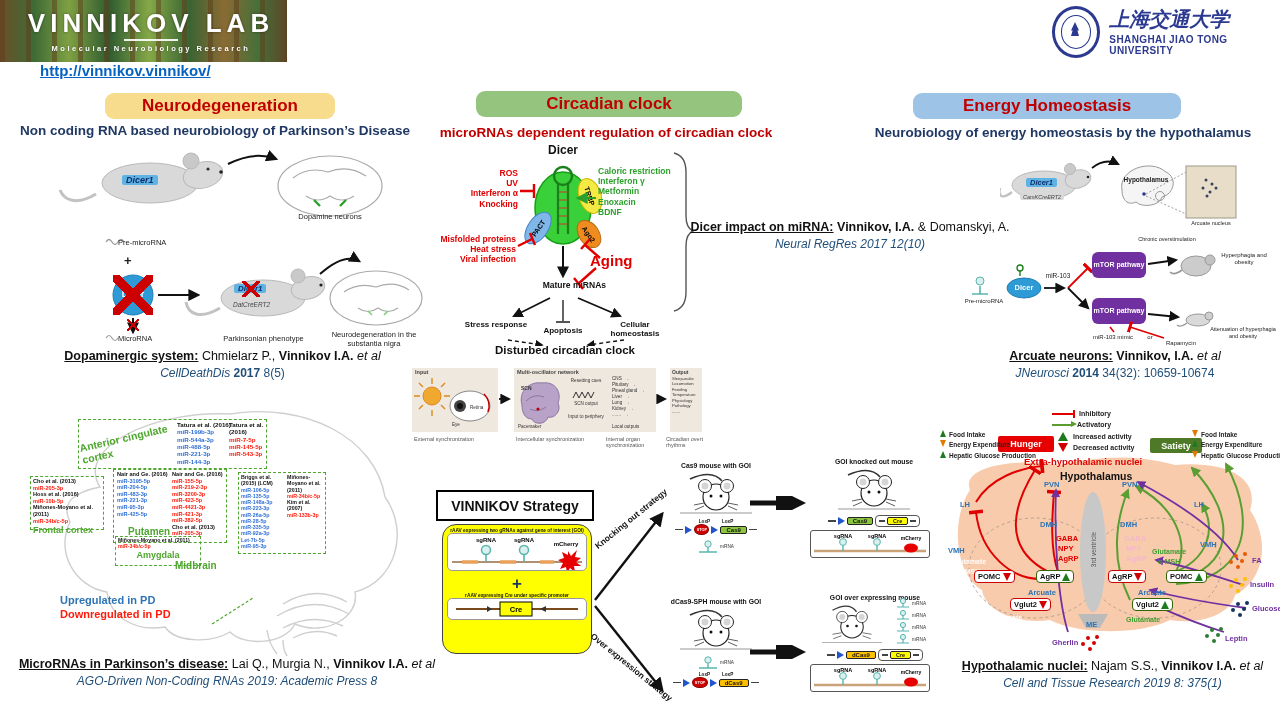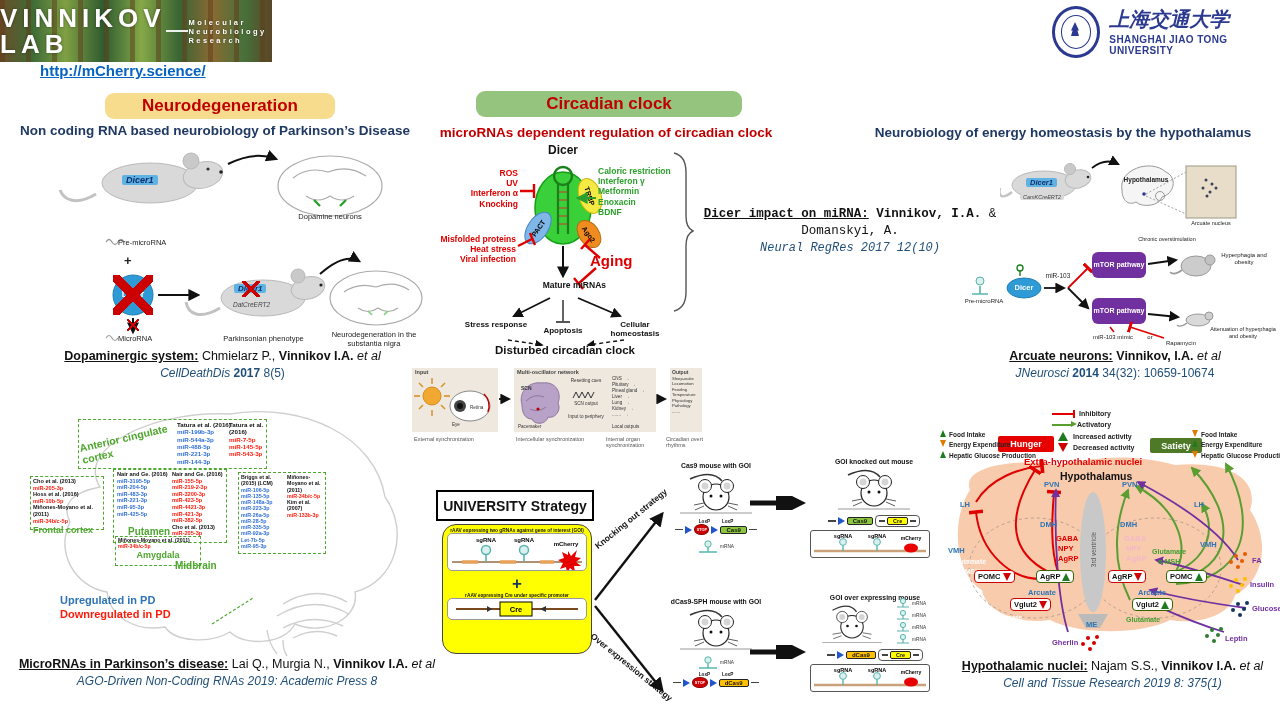--- a/index.html
+++ b/index.html
@@ -4,21 +4,21 @@
 <style>
   html,body{margin:0;padding:0;background:#fff;}
   .slide{position:relative;width:1280px;height:720px;background:#fff;overflow:hidden;
          font-family:"Liberation Sans",sans-serif;color:#111;}
   .abs{position:absolute;}
   
   .lab-logo{left:0;top:0;width:272px;height:62px;
     background:
       repeating-linear-gradient(90deg, rgba(96,60,25,.5) 0 5px, rgba(0,0,0,0) 5px 26px),
       linear-gradient(90deg,#6b4f2a,#3f6b35 12%,#7fa043 24%,#2f5b30 38%,#85a847 52%,#3a6433 66%,#8a6a33 78%,#46703a 90%,#5c4526);
-    display:flex;flex-direction:row;align-items:center;justify-content:center;}
+    display:flex;flex-direction:column;align-items:center;justify-content:center;padding-left:15px;}
   .lab-name{color:#fff;font-weight:bold;font-size:26px;letter-spacing:5px;line-height:1;text-shadow:0 0 3px rgba(0,0,0,.4);}
   .lab-div{width:54px;height:2px;background:#fff;margin:3px 0;opacity:.9;}
   .lab-sub{color:#fff;font-size:7.5px;letter-spacing:2.5px;font-weight:bold;text-shadow:0 0 2px rgba(0,0,0,.4);}
   .lab-url{left:40px;top:62px;font-size:15px;font-weight:bold;color:#0563C1;text-decoration:underline;}
   .sjtu{left:1052px;top:6px;display:flex;align-items:center;gap:9px;}
   .sjtu-emblem{width:46px;height:46px;border-radius:50%;border:3px solid #2b3990;position:relative;background:#fff;}
   .sjtu-emblem::before{content:"";position:absolute;left:6px;top:6px;right:6px;bottom:6px;border:1.5px solid #2b3990;border-radius:50%;}
   .sjtu-emblem::after{content:"";position:absolute;left:16px;top:13px;width:8px;height:14px;background:#2b3990;
       clip-path:polygon(50% 0,100% 60%,80% 60%,100% 100%,0 100%,20% 60%,0 60%);}
   .sjtu-cn{font-family:"DejaVu Serif",serif;font-style:italic;font-weight:bold;font-size:20px;color:#2b3990;line-height:1;}
@@ -121,32 +121,33 @@
   </defs>
 </svg>
 
 <div class="slide">
 
   <div class="abs lab-logo">
     <div class="lab-name">VINNIKOV LAB</div>
     <div class="lab-div"></div>
     <div class="lab-sub">Molecular Neurobiology Research</div>
   </div>
-  <a class="abs lab-url" href="#">http://mCherry.science/</a>
+  <a class="abs lab-url" href="#">http://vinnikov.vinnikov/</a>
 
   <div class="abs sjtu">
     <div class="sjtu-emblem"></div>
     <div>
       <div class="sjtu-cn">上海交通大学</div>
       <div class="sjtu-en">SHANGHAI JIAO TONG UNIVERSITY</div>
     </div>
   </div>
 
   <div class="abs col-head" style="left:105px;top:93px;width:230px;background:#F7DC8E;">Neurodegeneration</div>
   <div class="abs col-head" style="left:476px;top:91px;width:266px;background:#95C47E;">Circadian clock</div>
+  <div class="abs col-head" style="left:913px;top:93px;width:268px;background:#9DC3E6;">Energy Homeostasis</div>
 
   <div class="abs col-sub" style="left:10px;top:123px;width:410px;color:#1F3864;">Non coding RNA based neurobiology of Parkinson’s Disease</div>
   <div class="abs col-sub" style="left:430px;top:125px;width:352px;color:#C00000;">microRNAs dependent regulation of circadian clock</div>
   <div class="abs col-sub" style="left:843px;top:125px;width:440px;color:#1F3864;">Neurobiology of energy homeostasis by the hypothalamus</div>
 
   <div class="abs" style="left:58px;top:148px;width:365px;height:200px;">
     <svg width="365" height="200" viewBox="0 0 365 200">
       <g stroke="#b9b9b9" fill="#d9d9d9">
         <path d="M38,46 C18,58 6,52 2,42" fill="none" stroke="#c2c2c2" stroke-width="3"></path>
         <ellipse cx="92" cy="35" rx="48" ry="20"></ellipse>
@@ -361,21 +362,21 @@
     <div class="abs" style="left:152px;top:106px;font-size:15px;font-weight:bold;color:#e00000;">Aging</div>
     <div class="abs" style="left:82px;top:134px;width:86px;text-align:right;font-weight:bold;font-size:8.5px;">Mature miRNAs</div>
     <div class="abs" style="left:26px;top:174px;width:64px;text-align:center;font-weight:bold;font-size:8px;">Stress response</div>
     <div class="abs" style="left:96px;top:180px;width:58px;text-align:center;font-weight:bold;font-size:8px;">Apoptosis</div>
     <div class="abs" style="left:160px;top:174px;width:74px;text-align:center;font-weight:bold;font-size:8px;">Cellular homeostasis</div>
   </div>
 
   <svg class="abs" style="left:672px;top:152px;" width="22" height="160" viewBox="0 0 22 160">
     <path d="M2,1 Q14,4 14,20 L14,64 Q14,76 21,79 Q14,82 14,94 L14,140 Q14,156 2,159" fill="none" stroke="#555" stroke-width="1.4"></path>
   </svg>
-  <div class="abs cite" style="left:690px;top:206px;width:320px;font-family:Liberation Mono, monospace;">
+  <div class="abs cite" style="left:690px;top:219px;width:320px;">
     <div class="l1"><span class="c-head">Dicer impact on miRNA:</span><span> </span><span class="c-bold">Vinnikov, I.A.</span><span> &amp; Domanskyi, A.</span></div>
     <div class="l2"><span class="c-j1">Neural RegRes 2017 12(10)</span></div>
   </div>
 
   <div class="abs" style="left:440px;top:344px;width:250px;text-align:center;font-weight:bold;font-size:11.5px;">Disturbed circadian clock</div>
 
   <div class="abs" style="left:410px;top:358px;width:292px;height:96px;">
     <div class="cp" style="left:2px;top:10px;width:86px;height:64px;">
       <div class="cp-h" style="padding:1px 3px;">Input</div>
       <svg width="86" height="52" viewBox="0 0 86 52">
@@ -436,21 +437,21 @@
           <div>Feeding</div>
           <div>Temperature</div>
           <div>Physiology</div>
           <div>Pathology</div>
           <div>.......</div>
         </div>
     </div>
     <div class="cp-cap" style="left:256px;top:78px;width:40px;">Circadian overt rhythms</div>
   </div>
 
-  <div class="abs" style="left:436px;top:490px;width:154px;height:27px;border:2px solid #000;display:flex;align-items:center;justify-content:center;font-weight:bold;font-size:14px;">UNIVERSITY Strategy</div>
+  <div class="abs" style="left:436px;top:490px;width:154px;height:27px;border:2px solid #000;display:flex;align-items:center;justify-content:center;font-weight:bold;font-size:14px;">VINNIKOV Strategy</div>
 
   <div class="abs" style="left:442px;top:524px;width:150px;height:130px;background:#ffff00;border:1.5px solid #444;border-radius:14px;padding:3px 4px;box-sizing:border-box;">
     <div style="font-size:4.8px;font-weight:bold;text-align:center;">rAAV expressing two gRNAs against gene of interest (GOI)</div>
     <svg width="138" height="36" viewBox="0 0 138 36" style="background:#fff;border:1px solid #999;border-radius:5px;">
       <path d="M4,28 L134,28" stroke="#b09070" stroke-width="2"></path>
       <path d="M14,28 h16 M52,28 h16 M92,28 h14" stroke="#e8a05a" stroke-width="3.4"></path>
       <path d="M38,28 v-8" stroke="#58b5ae" stroke-width="1.6"></path>
         <circle cx="38" cy="16" r="4.5" fill="#d9f0ee" stroke="#58b5ae" stroke-width="1.5"></circle>
       <path d="M76,28 v-8" stroke="#58b5ae" stroke-width="1.6"></path>
         <circle cx="76" cy="16" r="4.5" fill="#d9f0ee" stroke="#58b5ae" stroke-width="1.5"></circle>

